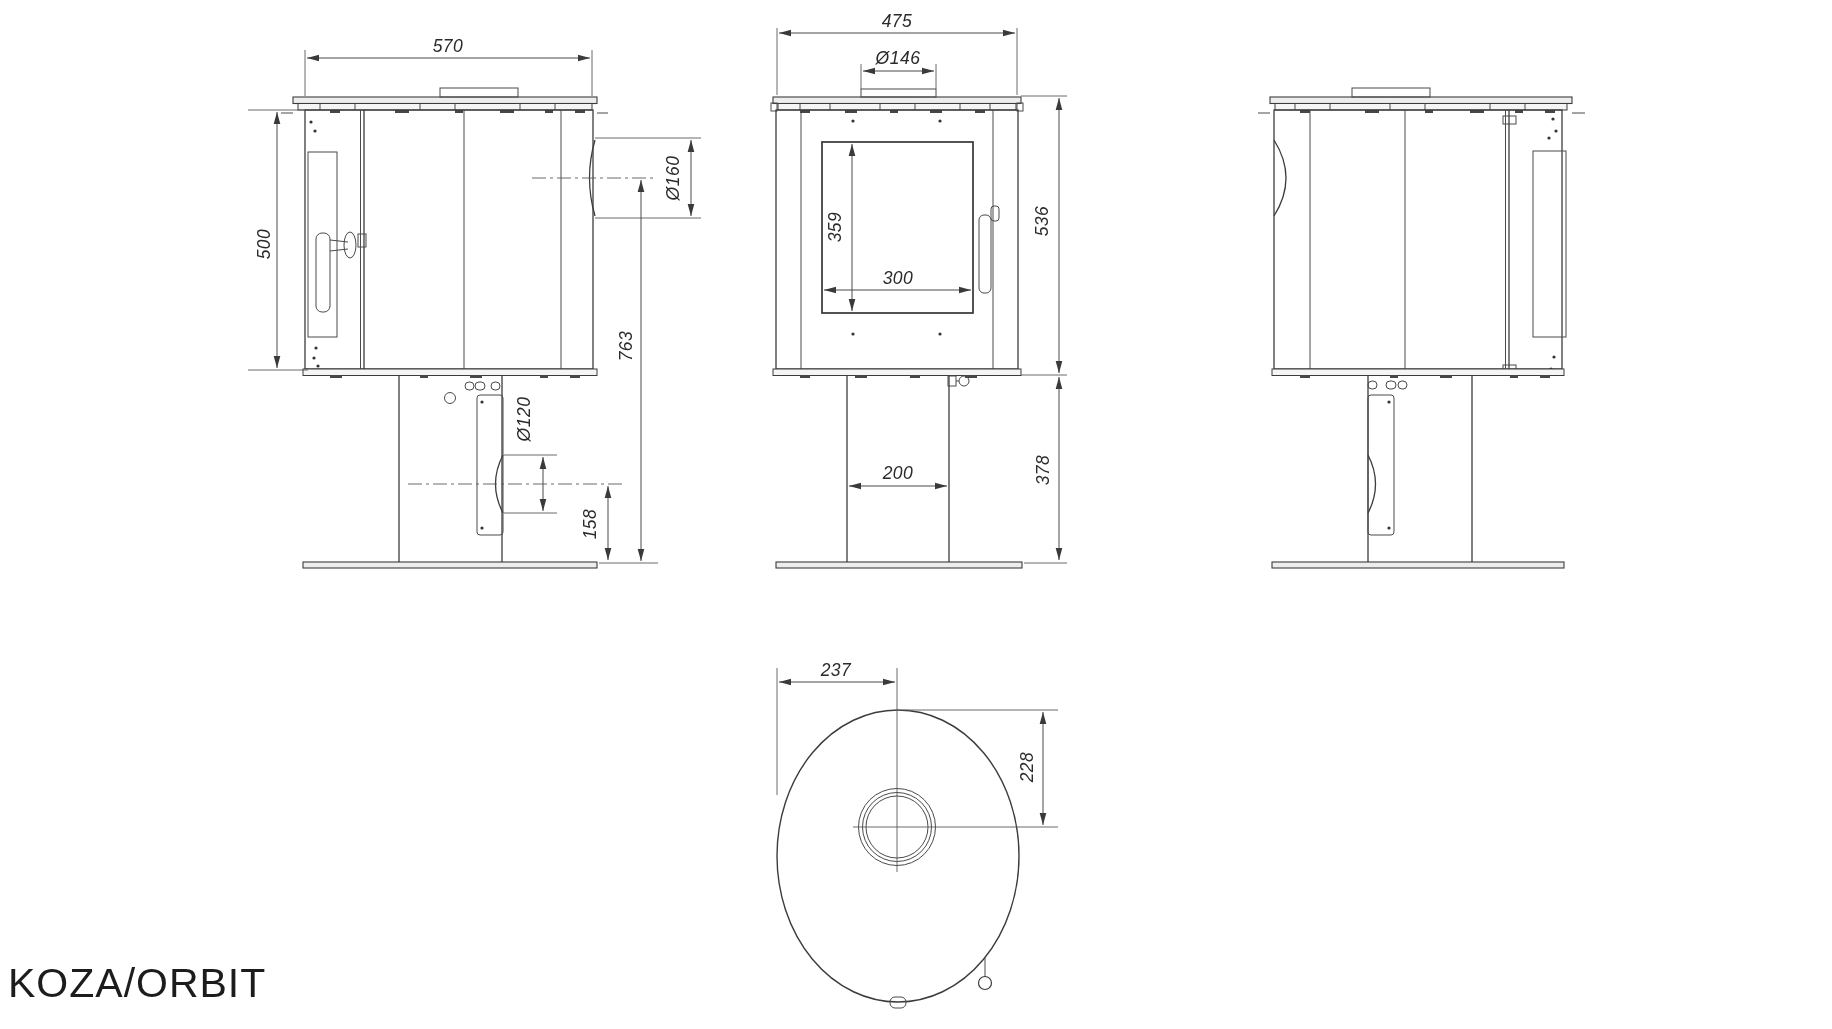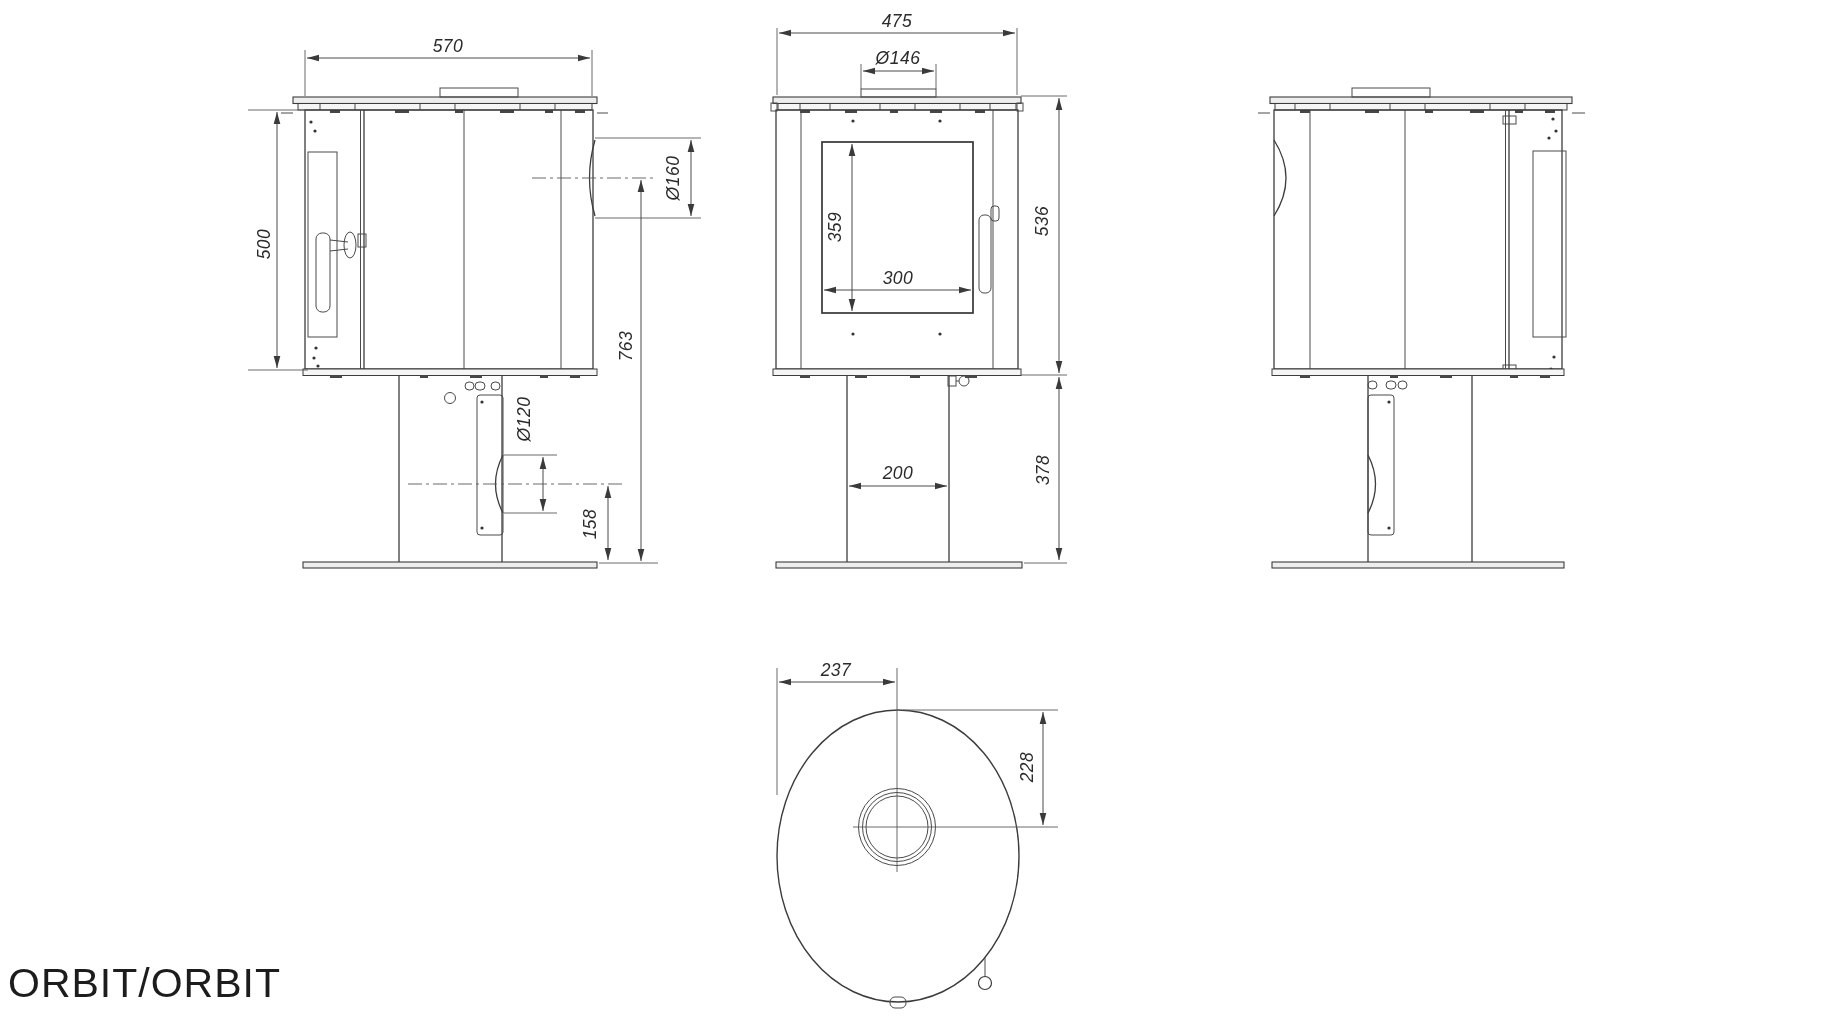--- a/index.html
+++ b/index.html
@@ -328,15 +328,15 @@
       <text transform="rotate(-90 1033 767)" x="1033" y="767" text-anchor="middle">228</text>
     </g>
     <g>
       <line class="thin" x1="985" y1="957" x2="985" y2="977"></line>
       <circle cx="985" cy="983" r="6.5" fill="none" stroke="#3c3c3c" stroke-width="1.2"></circle>
     </g>
     <rect class="thin" x="890" y="997" width="16" height="11" rx="5"></rect>
   </g>
 </svg>
 
-<div class="title">ORBIT/ORBIT</div>
+<div class="title">KOZA/ORBIT</div>
 
 </div>
 
 </body></html>

